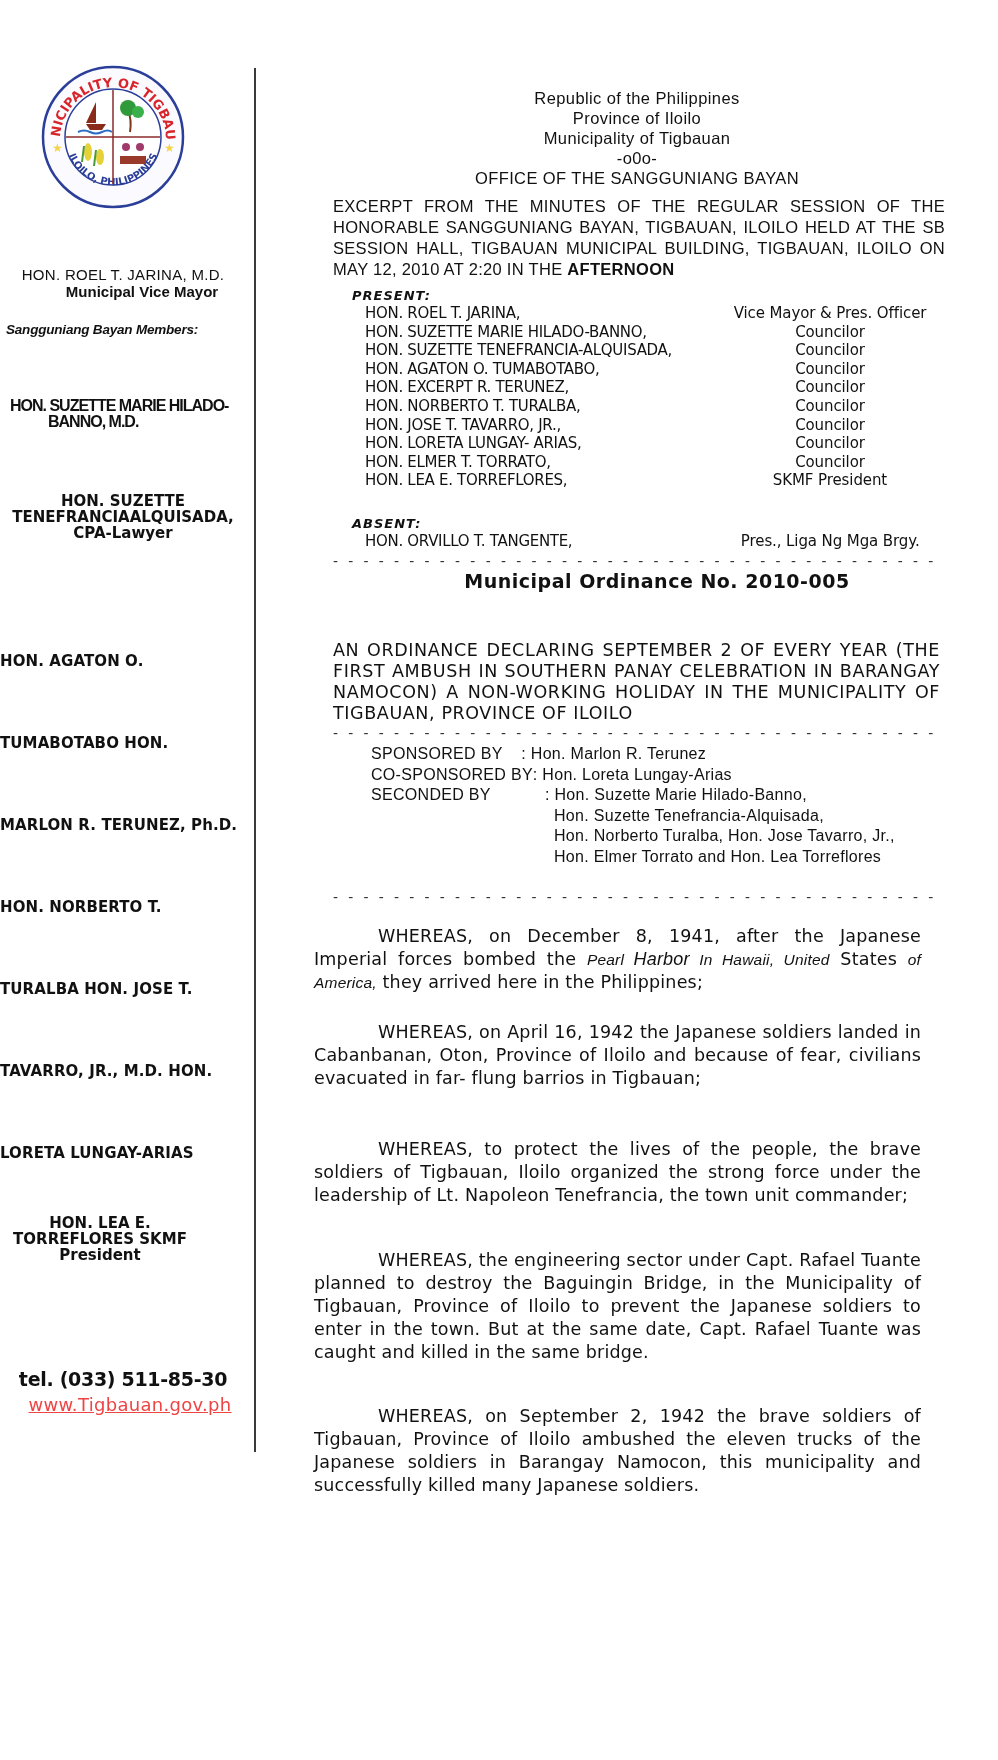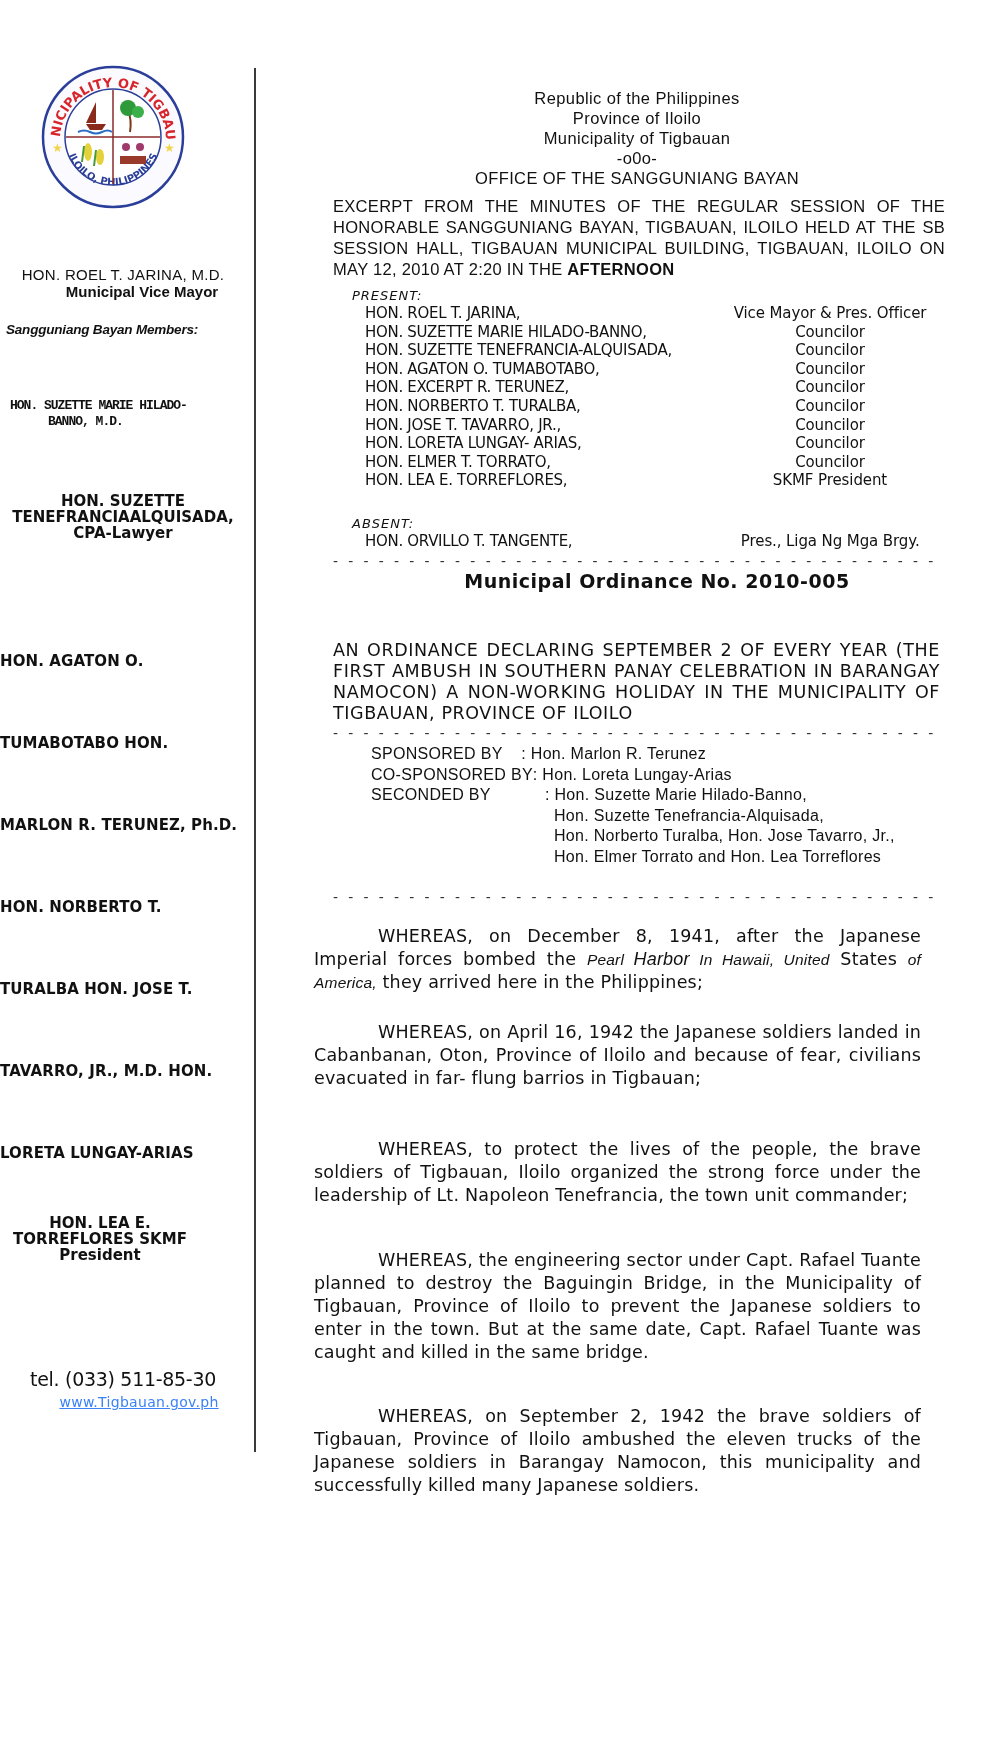--- a/index.html
+++ b/index.html
@@ -9,33 +9,33 @@
   .dejavu { font-family: "DejaVu Sans", sans-serif; }
 
   
   .logo { left: 38px; top: 62px; width: 150px; height: 150px; }
   .vrule { left: 254px; top: 68px; width: 2px; height: 1384px; background: #3a3a3a; }
   .side-vm { left: 0; top: 266px; width: 246px; text-align: center; font-size: 15px; line-height: 17px; }
   .side-vm .nm { letter-spacing: 0.3px; }
   .side-vm .ttl { font-weight: bold; padding-left: 38px; }
   .side-members { left: 6px; top: 322px; font-size: 13.5px; font-style: italic; font-weight: bold; letter-spacing: -0.2px; }
   .side-name { font-weight: bold; font-size: 15px; line-height: 16px; }
-  .sn1 { left: 10px; top: 398px; width: 232px; letter-spacing: -1px; font-size: 13px; font-family: Liberation Mono, monospace; }
+  .sn1 { left: 10px; top: 398px; width: 232px; letter-spacing: -1px; font-size: 16px; }
   .sn1 .l2 { padding-left: 38px; }
   .sn2 { left: 0; top: 493px; width: 246px; text-align: center; }
   .sn-row { left: 0; font-size: 15px; font-weight: bold; letter-spacing: 0.1px; }
   .sn-lea { left: 0; top: 1215px; width: 200px; text-align: center; font-size: 15px; font-weight: bold; line-height: 16px; }
-  .tel { left: 0; top: 1368px; width: 246px; text-align: center; font-size: 19px; font-weight: normal; letter-spacing: -0.3px; }
-  .web { left: 16px; top: 1394px; width: 246px; text-align: center; font-size: 14px; color: #3b82f6; text-decoration: underline; letter-spacing: 0.3px; }
+  .tel { left: 0; top: 1368px; width: 246px; text-align: center; font-size: 19px; font-weight: bold; letter-spacing: -0.3px; }
+  .web { left: 7px; top: 1394px; width: 246px; text-align: center; font-size: 18px; color: #ef4444; text-decoration: underline; letter-spacing: 0.3px; }
 
   
   .header { left: 330px; top: 88px; width: 614px; text-align: center; font-size: 16.5px; line-height: 20px; letter-spacing: 0.4px; }
   .excerpt { left: 333px; top: 196px; width: 612px; font-size: 16.5px; line-height: 21px; text-align: justify; letter-spacing: 0.3px; }
   .excerpt b { font-weight: bold; }
-  .att-label { font-size: 13px; font-style: italic; font-weight: normal; letter-spacing: 1px; }
+  .att-label { font-size: 13px; font-style: italic; font-weight: bold; letter-spacing: 1px; }
   .present-label { left: 352px; top: 288px; }
   .absent-label { left: 352px; top: 516px; }
   .att-table { left: 365px; width: 580px; font-size: 15px; line-height: 18.6px; }
   .att-row { display: flex; justify-content: space-between; }
   .att-row .an { width: 345px; letter-spacing: -0.3px; }
   .att-row .ar { width: 230px; text-align: center; letter-spacing: -0.1px; }
   .present-table { top: 304px; }
   .absent-table { top: 532px; }
   .absent-table .ar { padding-left: 6px; }
   .dash { left: 333px; width: 600px; overflow: hidden; white-space: nowrap; font-size: 15px; letter-spacing: 3.05px; color: #333; }

